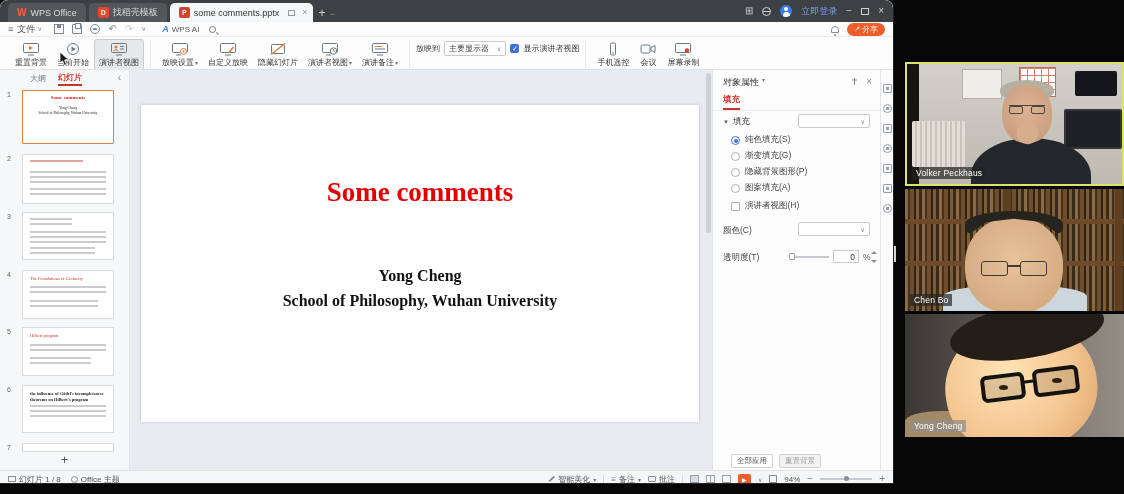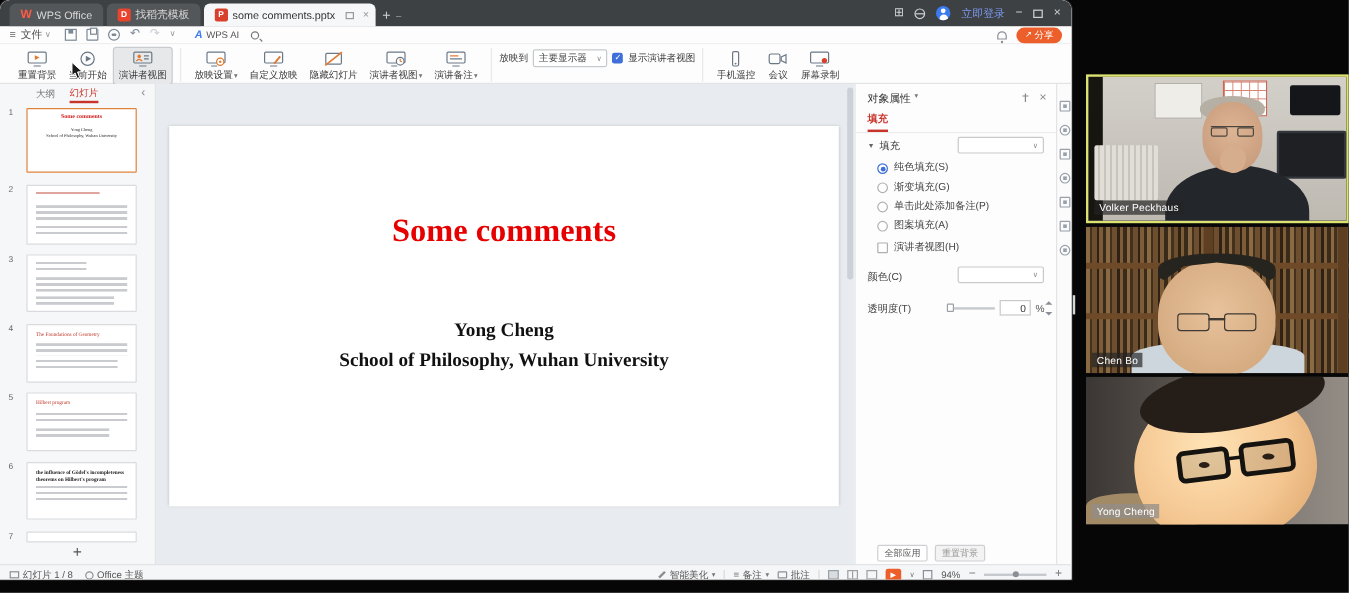--- a/index.html
+++ b/index.html
@@ -74,21 +74,21 @@
   .g3r{display:flex;align-items:center;gap:4px}
   .ddbox{border:1px solid #c6c9cc;border-radius:2px;background:#fff;font-size:8px;color:#444;padding:1px 4px;display:flex;align-items:center;gap:8px}
   .ddbox .chev{font-size:6px;color:#888}
   .cbx{width:9px;height:9px;border-radius:2px;background:#3f6fd8;color:#fff;font-size:7px;line-height:9px;text-align:center}
   
   .cursor{position:absolute;left:59px;top:52px;z-index:50}
 
   
   .thumbs{position:absolute;left:0;top:70px;width:130px;height:400px;background:#f6f7f9;border-right:1px solid #e3e4e6}
   .thead{position:absolute;left:0;top:0;width:100%;height:17px;display:flex;align-items:center;gap:12px;padding-left:30px;font-size:8px;color:#777}
-  .thead .sl{color:#c9342a;font-weight:normal;border-bottom:2px solid #c9342a;padding-bottom:1px}
+  .thead .sl{color:#c9342a;font-weight:bold;border-bottom:2px solid #c9342a;padding-bottom:1px}
   .thead .col{position:absolute;right:8px;top:2px;color:#888;font-size:10px}
   .trow{position:absolute;left:0;width:100%}
   .tnum{position:absolute;left:7px;top:1px;font-size:7px;color:#666}
   .tcard{position:absolute;left:22px;width:92px;background:#fff;border:1px solid #d9dbde;border-radius:1px;overflow:hidden}
   .tcard.sel{border:1.5px solid #e0823c}
   .mtitle{margin-top:7px;text-align:center;color:#d01f1f;font-weight:bold;font-family:"Liberation Serif",serif;font-size:8px;zoom:.62}
   .mline{text-align:center;color:#222;font-family:"Liberation Serif",serif;font-size:8px;zoom:.45;line-height:1.4}
   .mhead{color:#c0392b;font-size:8px;zoom:.55;line-height:1.25;font-family:"Liberation Serif",serif}
   .mhead.dark{color:#222;font-weight:bold}
   .redbar{height:5px;background:repeating-linear-gradient(#e0a49e 0 2px,transparent 2px 5px)}
@@ -521,21 +521,21 @@
     <div class="prow" style="top:64px">
       <span class="radio on"></span>
       <span>纯色填充(S)</span>
     </div>
     <div class="prow" style="top:80px">
       <span class="radio"></span>
       <span>渐变填充(G)</span>
     </div>
     <div class="prow" style="top:96px">
       <span class="radio"></span>
-      <span>单击此处添加备注(P)</span>
+      <span>隐藏背景图形(P)</span>
     </div>
     <div class="prow" style="top:112px">
       <span class="radio"></span>
       <span>图案填充(A)</span>
     </div>
     <div class="prow" style="top:130px">
       <span class="chk"></span>
       <span>演讲者视图(H)</span>
     </div>
 

